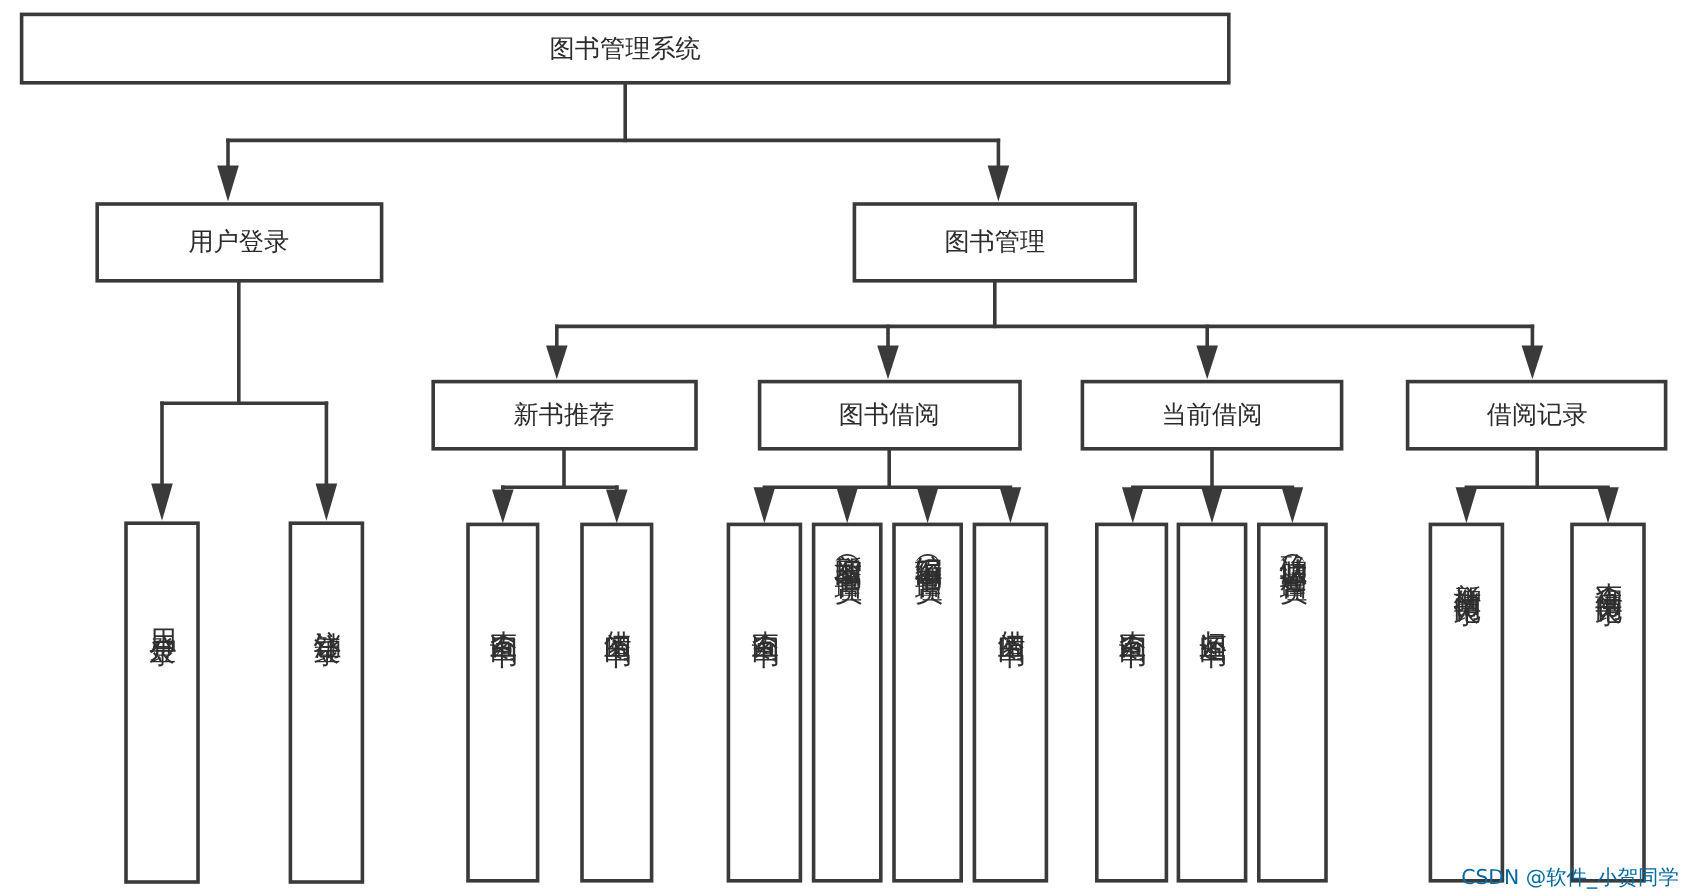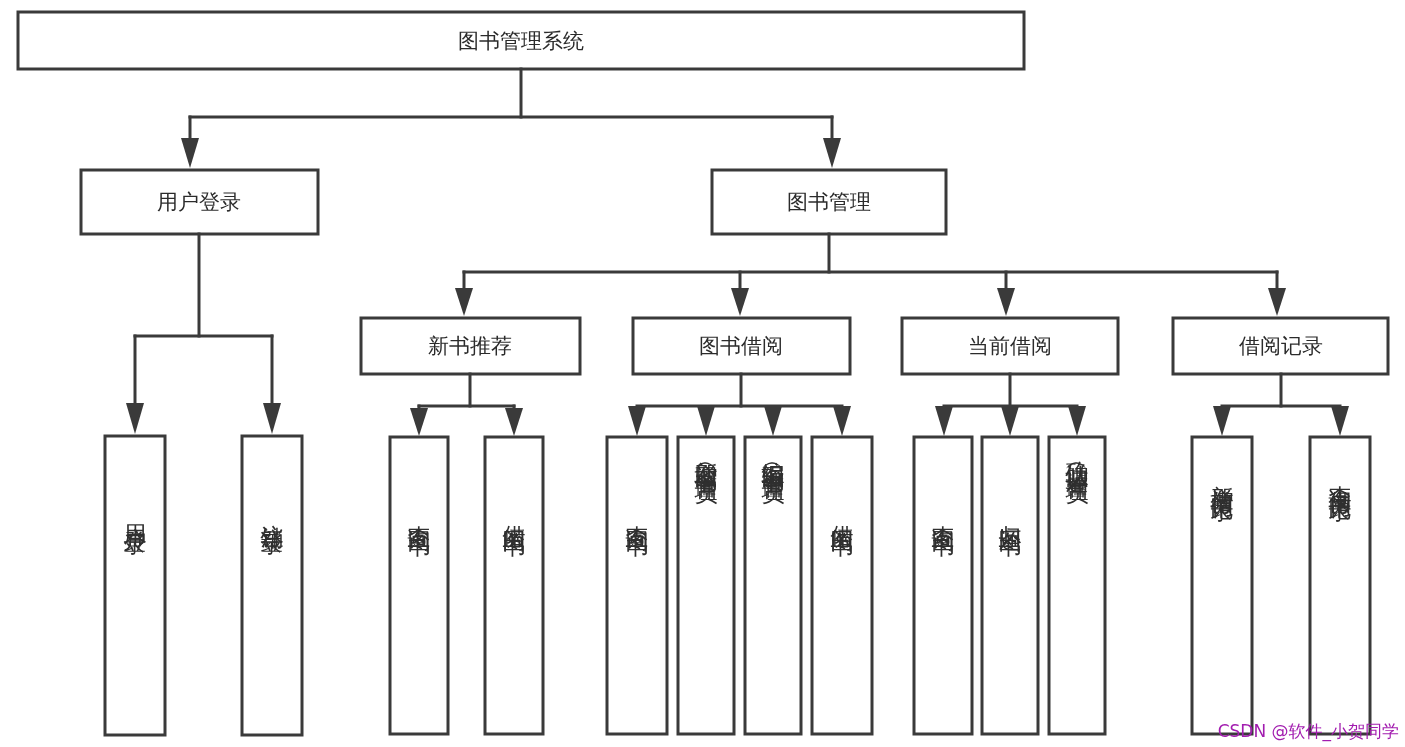--- a/index.html
+++ b/index.html
@@ -47,21 +47,21 @@
     fill: #2b2b2b;
     text-anchor: middle;
     dominant-baseline: middle;
   }
   .watermark {
     position: absolute;
     right: 6px;
     bottom: 4px;
     font-family: "DejaVu Sans", "Liberation Sans", sans-serif;
     font-size: 17px;
-    color: #a21caf;
+    color: #0369a1;
     white-space: nowrap;
     pointer-events: none;
   }
   .vlabel-wrap {
     position: absolute;
     display: flex;
     justify-content: center;
     align-items: flex-start;
     pointer-events: none;
   }

